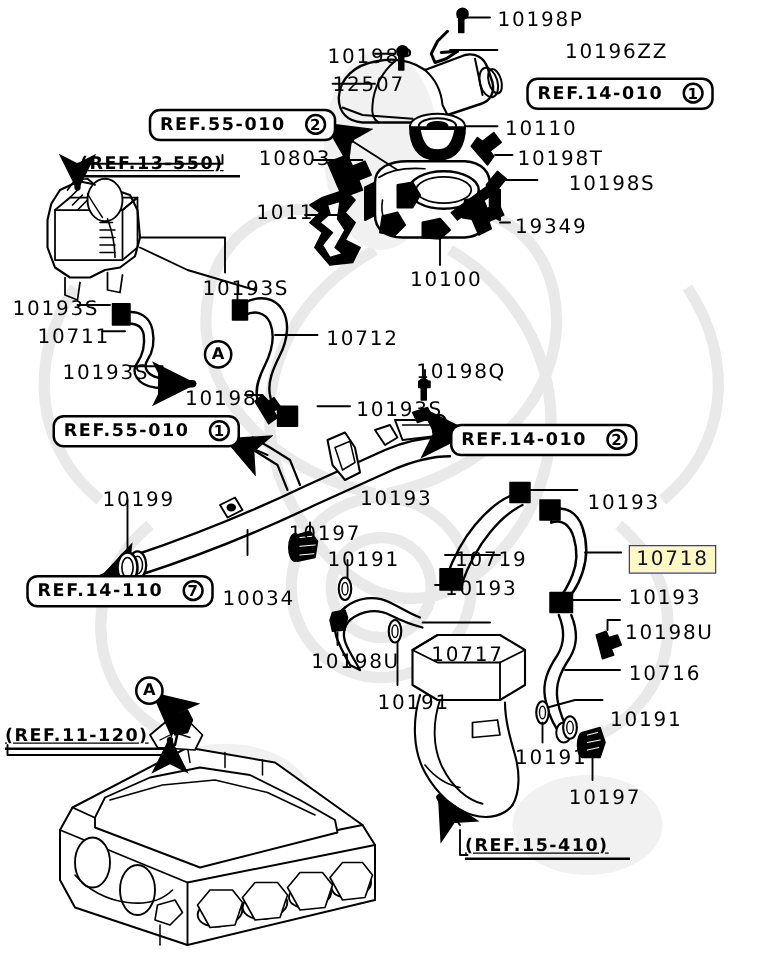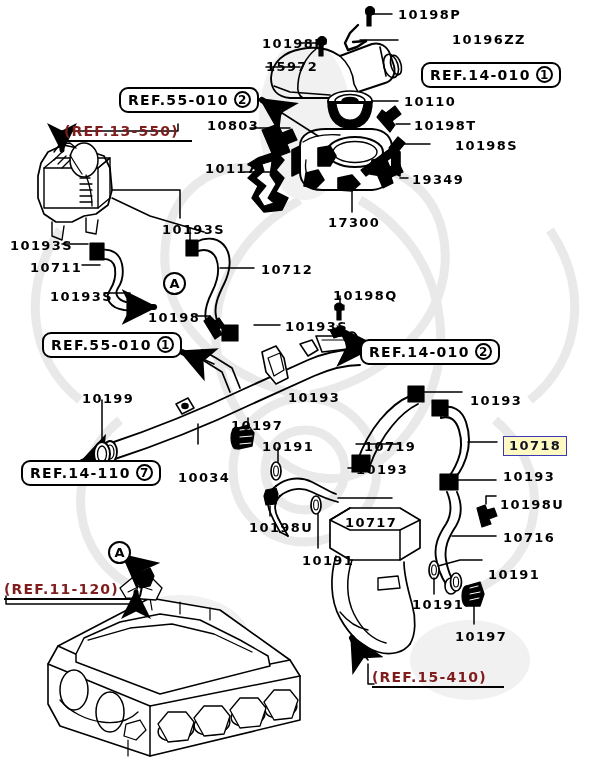--- a/index.html
+++ b/index.html
@@ -29,39 +29,39 @@
   
   #artwork {
     position: absolute;
     left: 0; top: 0;
     width: 609px; height: 768px;
   }
   
   .plabel {
     position: absolute;
     font-family: "DejaVu Sans", "Liberation Sans", sans-serif;
-    font-size: 13px;
-    font-weight: bold;
+    font-size: 16px;
+    font-weight: normal;
     color: #000000;
     letter-spacing: 1.4px;
     white-space: nowrap;
     line-height: 1;
   }
   .plabel.hl {
     background: #fef9c3;
     border: 1px solid #3a3ab4;
     padding: 2px 5px 3px 5px;
     color: #111122;
   }
   
   .refbox {
     position: absolute;
     display: flex;
     align-items: center;
-    gap: 5px;
+    gap: 15px;
     border: 2px solid #000;
     border-radius: 9px;
     background: #fff;
     padding: 2px 6px 3px 7px;
     white-space: nowrap;
   }
   .refbox .rtxt {
     font-family: "DejaVu Sans", "Liberation Sans", sans-serif;
     font-size: 14px;
     font-weight: bold;
@@ -83,23 +83,24 @@
     color: #000;
     box-sizing: border-box;
   }
   
   .refplain {
     position: absolute;
     font-family: "DejaVu Sans", "Liberation Sans", sans-serif;
     font-size: 14px;
     font-weight: bold;
     letter-spacing: 1.2px;
-    color: #7f1d1d;
+    color: #000000;
     white-space: nowrap;
     line-height: 1;
+    text-decoration: underline;
   }
   
   .circA {
     position: absolute;
     width: 23px; height: 23px;
     border: 2px solid #000;
     border-radius: 50%;
     display: flex;
     align-items: center;
     justify-content: center;
@@ -529,28 +530,28 @@
 
         <path d="M368 664 L 368 684 L 374 684"></path>
       </g>
     </g>
   </svg>
 
   <div id="labels-layer">
       <div class="plabel" style="left: 398px; top: 8px;">10198P</div>
       <div class="plabel" style="left: 404px; top: 33px; margin-left: 48px;">10196ZZ</div>
       <div class="plabel" style="left: 262px; top: 37px;">10198P</div>
-      <div class="plabel" style="left: 266px; top: 60px;">15972</div>
+      <div class="plabel" style="left: 266px; top: 60px;">12507</div>
       <div class="plabel" style="left: 404px; top: 95px;">10110</div>
       <div class="plabel" style="left: 207px; top: 119px;">10803</div>
       <div class="plabel" style="left: 414px; top: 119px;">10198T</div>
       <div class="plabel" style="left: 434px; top: 139px; margin-left: 21px;">10198S</div>
       <div class="plabel" style="left: 205px; top: 162px;">10117</div>
       <div class="plabel" style="left: 412px; top: 173px;">19349</div>
-      <div class="plabel" style="left: 328px; top: 216px;">17300</div>
+      <div class="plabel" style="left: 328px; top: 216px;">10100</div>
       <div class="plabel" style="left: 162px; top: 223px;">10193S</div>
       <div class="plabel" style="left: 10px; top: 239px;">10193S</div>
       <div class="plabel" style="left: 30px; top: 261px;">10711</div>
       <div class="plabel" style="left: 261px; top: 263px;">10712</div>
       <div class="plabel" style="left: 50px; top: 290px;">10193S</div>
       <div class="plabel" style="left: 333px; top: 289px;">10198Q</div>
       <div class="plabel" style="left: 148px; top: 311px;">10198</div>
       <div class="plabel" style="left: 285px; top: 320px;">10193S</div>
       <div class="plabel" style="left: 470px; top: 394px;">10193</div>
       <div class="plabel" style="left: 288px; top: 391px;">10193</div>

